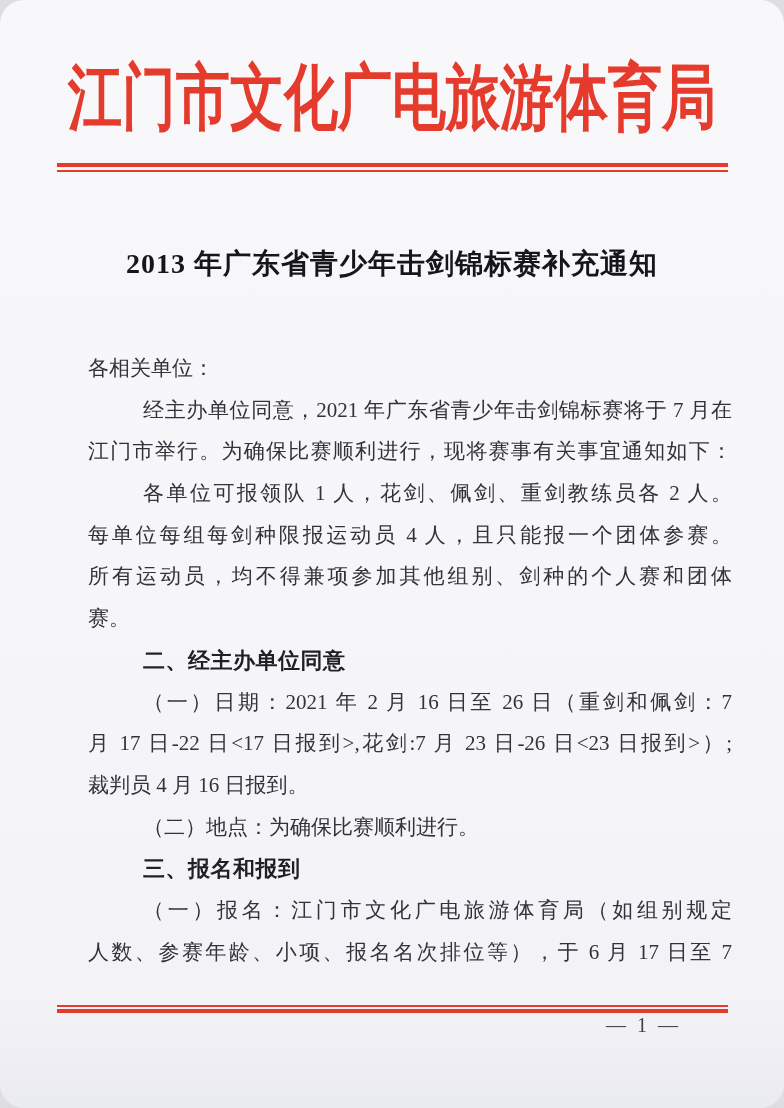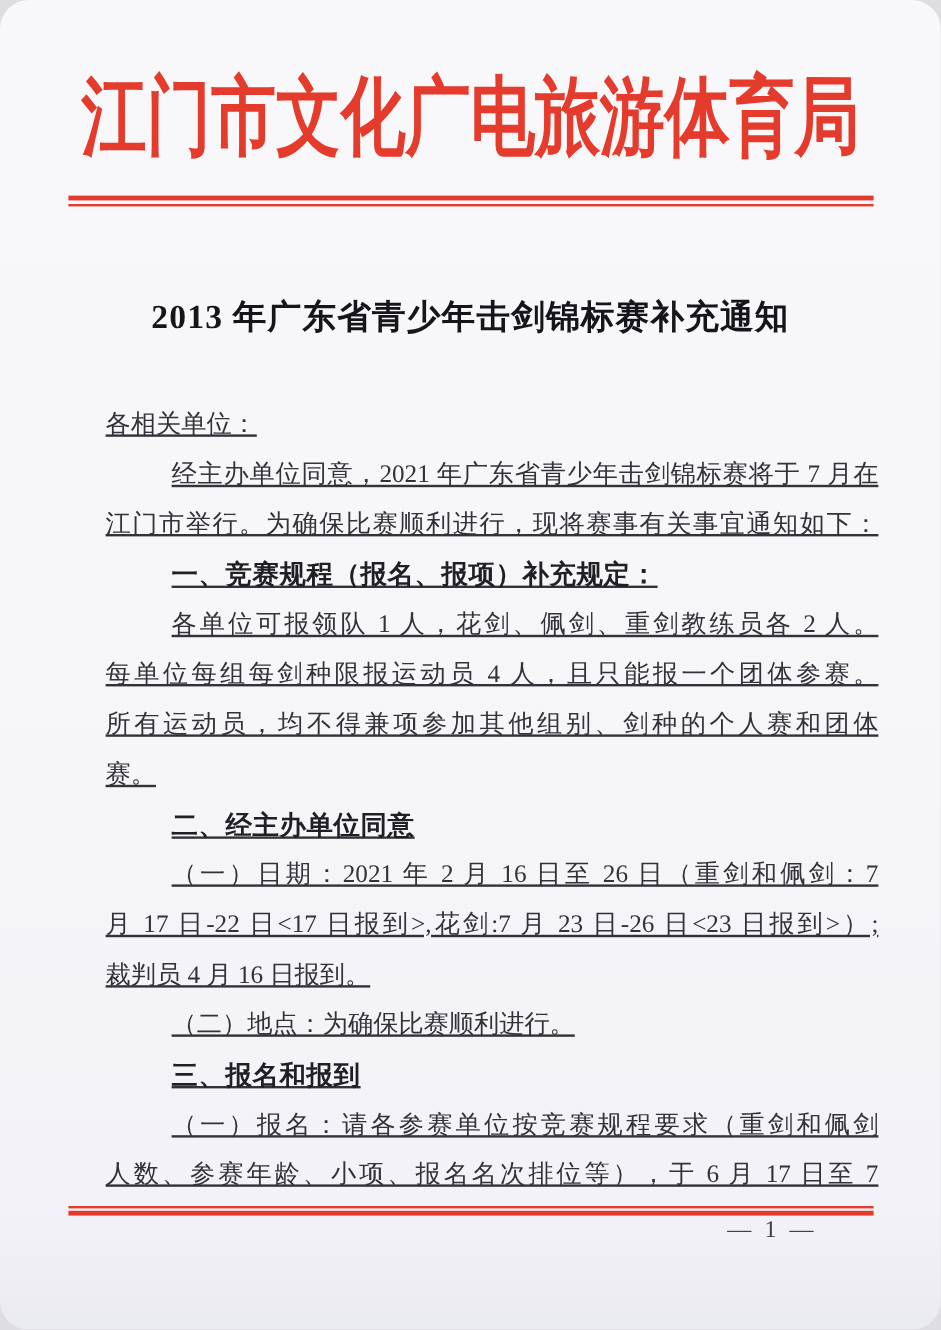--- a/index.html
+++ b/index.html
@@ -25,22 +25,22 @@
   .bar-thick{height:4px;background:#e53b2c;}
   .bar-thin{height:2px;background:#e53b2c;}
   .bar-gap{height:3px;}
   .bar-gap-sm{height:2px;}
   .doc-title{
     position:absolute;top:245px;left:0;width:100%;
     text-align:center;font-size:28px;font-weight:700;
     color:#15151b;letter-spacing:1px;white-space:nowrap;
   }
   .body-block{
-    position:absolute;top:333px;left:88px;width:644px;
-    font-size:21px;color:#32323a;text-decoration:underline;
+    position:absolute;top:348px;left:88px;width:644px;
+    font-size:21px;color:#32323a;
   }
   .ln{height:41.7px;line-height:41.7px;overflow:visible;}
   .fill{text-align:justify;text-align-last:justify;}
   .indent{text-indent:55px;}
   .heading{
     font-family:"Liberation Sans","DejaVu Sans",sans-serif;
     font-weight:700;font-size:22px;color:#1f1f26;letter-spacing:.5px;
   }
   .page-number{
     position:absolute;top:1014px;left:606px;
@@ -60,32 +60,31 @@
     <div class="bar-gap"></div>
     <div class="bar-thin"></div>
   </div>
 
   <div class="doc-title">2013 年广东省青少年击剑锦标赛补充通知</div>
 
   <div class="body-block">
     <div class="ln">各相关单位：</div>
     <div class="ln indent fill">经主办单位同意，2021 年广东省青少年击剑锦标赛将于 7 月在</div>
     <div class="ln fill">江门市举行。为确保比赛顺利进行，现将赛事有关事宜通知如下：</div>
-    <div class="ln indent heading">一、竞赛规程（报名、报项）补充规定：</div>
     <div class="ln indent fill">各单位可报领队 1 人，花剑、佩剑、重剑教练员各 2 人。</div>
     <div class="ln fill">每单位每组每剑种限报运动员 4 人，且只能报一个团体参赛。</div>
     <div class="ln fill">所有运动员，均不得兼项参加其他组别、剑种的个人赛和团体</div>
     <div class="ln">赛。</div>
     <div class="ln indent heading">二、经主办单位同意</div>
     <div class="ln indent fill">（一）日期：2021 年 2 月 16 日至 26 日（重剑和佩剑：7</div>
     <div class="ln fill">月 17 日-22 日&lt;17 日报到&gt;,花剑:7 月 23 日-26 日&lt;23 日报到&gt;）;</div>
     <div class="ln">裁判员 4 月 16 日报到。</div>
     <div class="ln indent">（二）地点：为确保比赛顺利进行。</div>
     <div class="ln indent heading">三、报名和报到</div>
-    <div class="ln indent fill">（一）报名：请各参赛单位按竞赛规程要求（重剑和佩剑</div>
+    <div class="ln indent fill">（一）报名：江门市文化广电旅游体育局（如组别规定</div>
     <div class="ln fill">人数、参赛年龄、小项、报名名次排位等），于 6 月 17 日至 7</div>
   </div>
 
   <div class="rule rule-bottom">
     <div class="bar-thin"></div>
     <div class="bar-gap-sm"></div>
     <div class="bar-thick"></div>
   </div>
 
   <div class="page-number">— 1 —</div>

